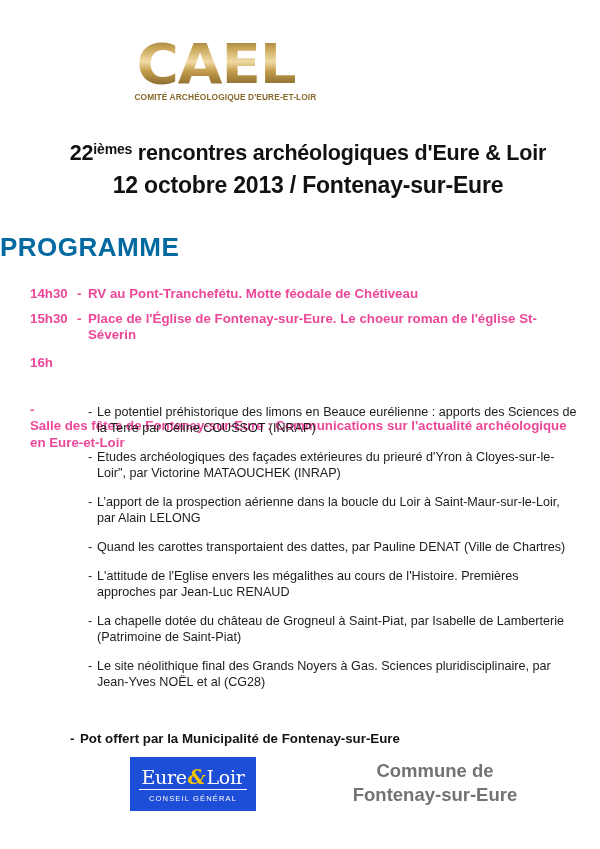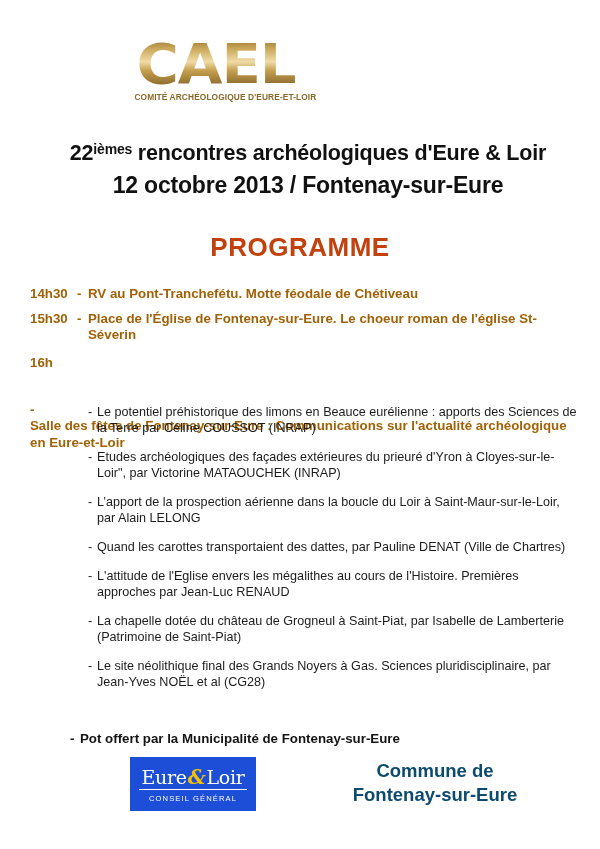--- a/index.html
+++ b/index.html
@@ -119,42 +119,41 @@
     font-size: 23px;
     line-height: 30px;
     letter-spacing: -0.2px;
     margin-top: 3px;
   }
   .programme-heading {
     position: absolute;
     left: 0;
     top: 232px;
     width: 600px;
-    text-align: center;
     font-family: "Liberation Sans", sans-serif;
     font-weight: bold;
     font-size: 26px;
     letter-spacing: 0.5px;
-    color: #c2410c;
+    color: #0369a1;
   }
 
   
   .schedule {
     position: absolute;
     left: 30px;
     top: 286px;
     width: 545px;
   }
   .sched-row {
     display: flex;
     font-family: "Liberation Sans", sans-serif;
     font-weight: bold;
     font-size: 13.3px;
     line-height: 16.5px;
-    color: #a16207;
+    color: #ec4899;
     margin-bottom: 8px;
   }
   .sched-time {
     width: 47px;
     flex: 0 0 47px;
     white-space: nowrap;
   }
   .sched-dash {
     width: 11px;
     flex: 0 0 11px;
@@ -257,21 +256,21 @@
   .commune {
     position: absolute;
     left: 300px;
     top: 3px;
     width: 270px;
     text-align: center;
     font-family: "Liberation Sans", sans-serif;
     font-weight: bold;
     font-size: 18.5px;
     line-height: 24px;
-    color: #0c4a6e;
+    color: #737373;
   }
 </style>
 </head>
 <body>
 
 <div class="header-logos">
 
   <div class="cael-logo">
     <div class="cael-word">CAEL</div>
     <div class="cael-sub">COMITÉ ARCHÉOLOGIQUE D'EURE-ET-LOIR</div>

